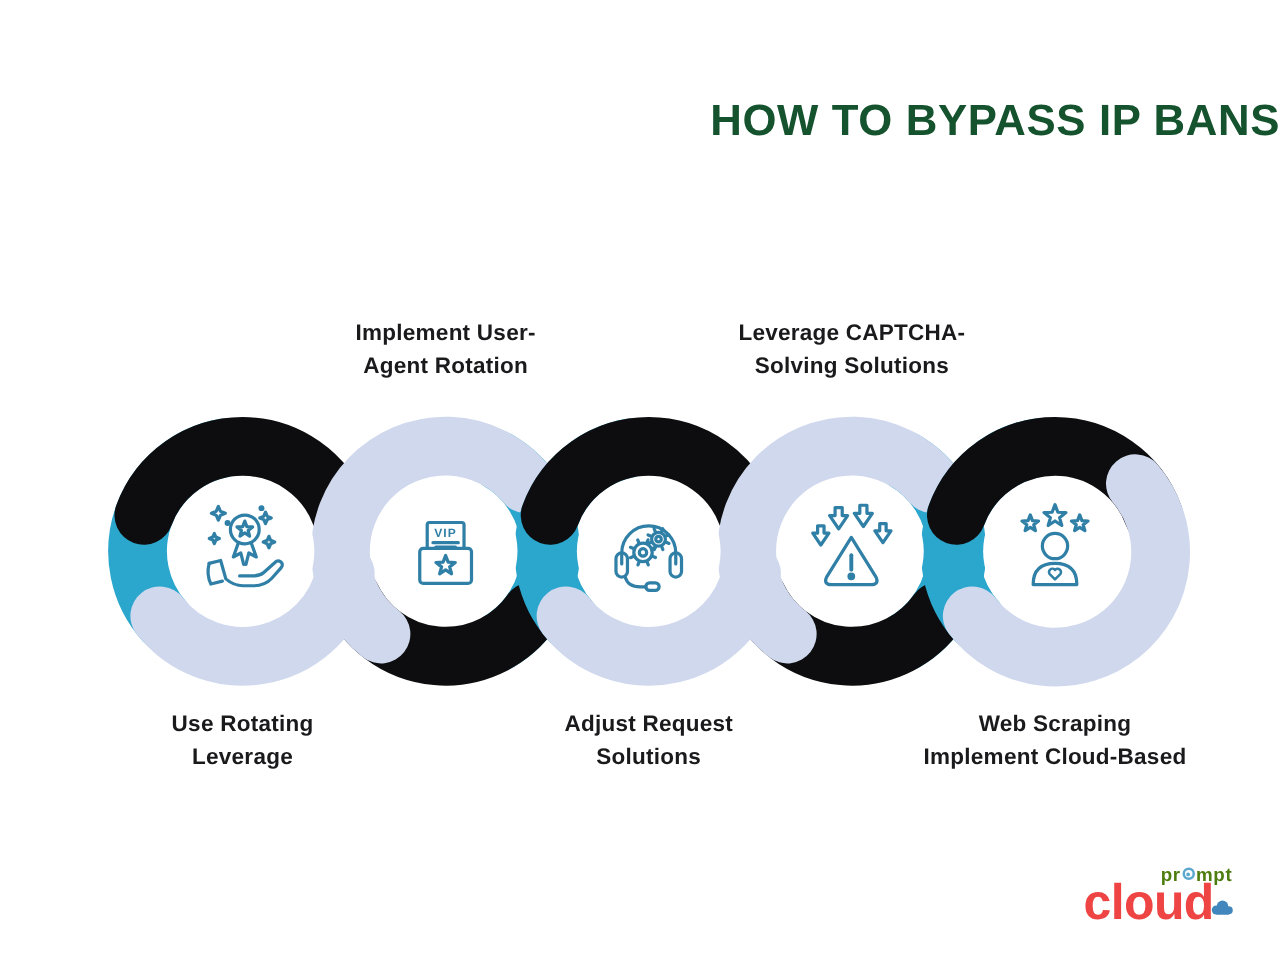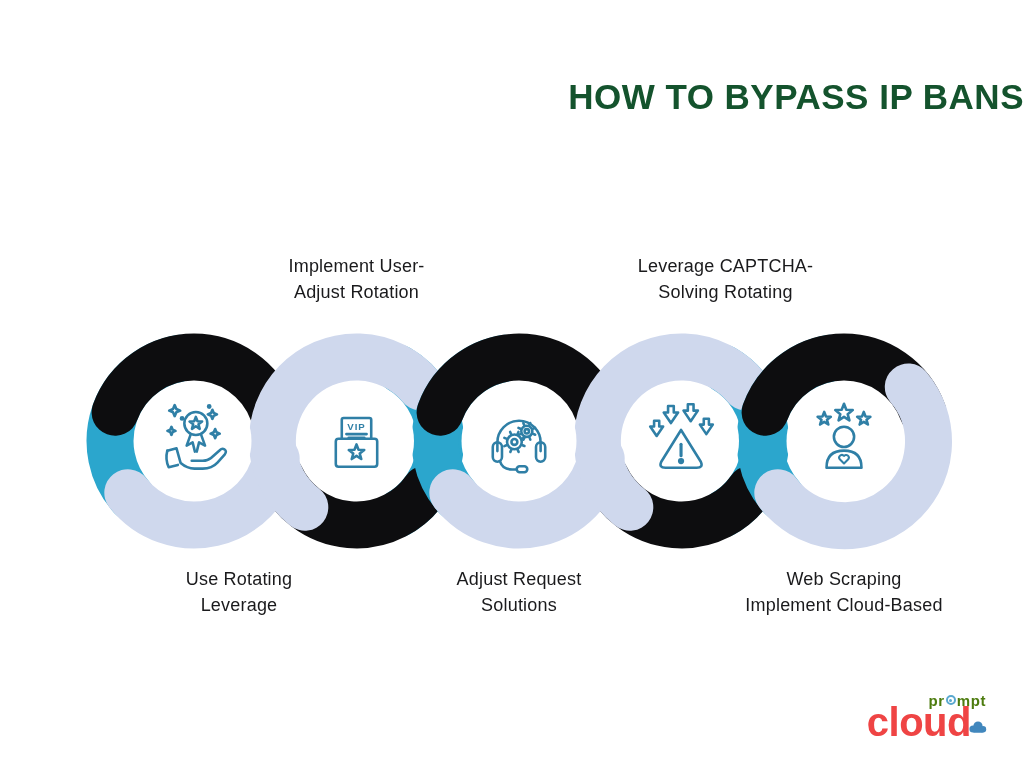--- a/index.html
+++ b/index.html
@@ -9,21 +9,21 @@
   }
   .title{
     position:absolute; top:77px; left:0; width:100%;
     text-align:right; font-size:35px; font-weight:bold;
     letter-spacing:.5px; color:#14532d;
   }
   .chain{position:absolute; left:0; top:0;}
   .labels{position:absolute; inset:0; pointer-events:none;}
   .step-label{
     position:absolute; transform:translateX(-50%);
-    text-align:center; font-weight:normal; font-size:18px;
+    text-align:center; font-weight:bold; font-size:18px;
     color:#1a1a1c; line-height:26px; letter-spacing:.2px; white-space:nowrap;
   }
   .step-label.top{top:253px;}
   .step-label.bottom{top:566px;}
   .logo{position:absolute; right:36px; bottom:26px; text-align:right;}
   .logo-prompt{
     display:block; color:#4d7c0f; font-size:15px; font-weight:bold;
     letter-spacing:.6px; margin:0 2px -7px 0; position:relative; z-index:2;
   }
   .o-ring{
@@ -117,35 +117,35 @@
         <polygon points="50.0,9.5 52.5,16.1 59.5,16.4 54.0,20.8 55.9,27.6 50.0,23.7 44.1,27.6 46.0,20.8 40.5,16.4 47.5,16.1"></polygon>
         <polygon points="28.5,18.4 30.4,23.4 35.7,23.7 31.5,27.0 33.0,32.1 28.5,29.2 24.0,32.1 25.5,27.0 21.3,23.7 26.6,23.4"></polygon>
         <polygon points="71.5,18.4 73.4,23.4 78.7,23.7 74.5,27.0 76.0,32.1 71.5,29.2 67.0,32.1 68.5,27.0 64.3,23.7 69.6,23.4"></polygon>
         <circle cx="50" cy="45.5" r="11"></circle>
         <path d="M31 79 q0 -18.5 19 -18.5 q19 0 19 18.5 z"></path>
         <path d="M50 74.5 l-4.6 -4.6 a2.9 2.9 0 0 1 4.6 -3.6 a2.9 2.9 0 0 1 4.6 3.6 z" stroke-width="2.2"></path>
       </g>
     </svg>
 
   <div class="labels">
-      <div class="step-label bottom" style="left: 194px; margin-left: 45px;">
+      <div class="step-label bottom" style="left: 194px;">
         <div>Use Rotating</div>
         <div>Leverage</div>
       </div>
       <div class="step-label top" style="left: 356.5px;">
         <div>Implement User-</div>
-        <div>Adjust Rotation</div>
+        <div>Agent Rotation</div>
       </div>
       <div class="step-label bottom" style="left: 519px; text-align: center;">
         <div>Adjust Request</div>
         <div>Solutions</div>
       </div>
-      <div class="step-label top" style="left: 681.5px; margin-left: 44px;">
+      <div class="step-label top" style="left: 681.5px;">
         <div>Leverage CAPTCHA-</div>
-        <div>Solving Rotating</div>
+        <div>Solving Solutions</div>
       </div>
       <div class="step-label bottom" style="left: 844px;">
         <div>Web Scraping</div>
         <div>Implement Cloud-Based</div>
       </div>
     </div>
 
   <div class="logo">
     <span class="logo-prompt">pr<span class="o-ring"></span>mpt</span>
     <span class="logo-cloud-row">

